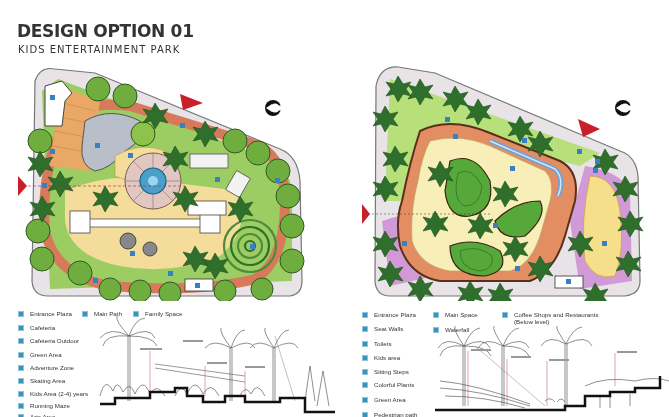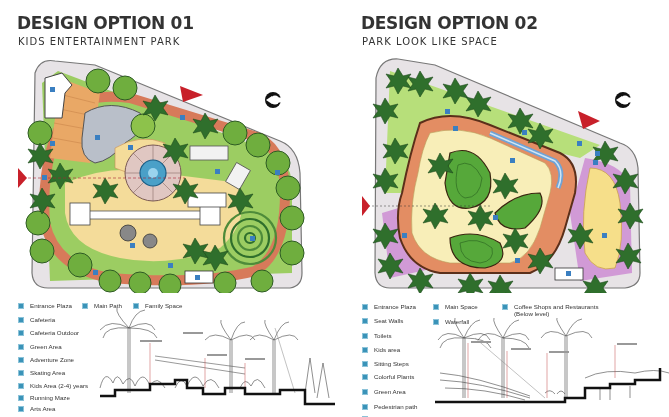--- a/index.html
+++ b/index.html
@@ -1,17 +1,17 @@
 <!DOCTYPE html>
 <html><head>
   <meta charset="utf-8">
   <style>
     * { box-sizing: border-box; margin: 0; padding: 0; }
     body { width: 669px; height: 417px; background: #ffffff; font-family: "Liberation Sans", sans-serif; position: relative; overflow: hidden; }
-    .panel { position: absolute; top: 8px; height: 345px; }
+    .panel { position: absolute; top: 16px; height: 345px; }
     .panel.left { left: 0; width: 335px; }
     .panel.right { left: 340px; width: 329px; }
     .title { position: absolute; font-family: "DejaVu Sans", sans-serif; font-weight: bold; color: #333; font-size: 17px; letter-spacing: -0.3px; }
     .subtitle { position: absolute; font-family: "DejaVu Sans", sans-serif; color: #333; font-size: 10px; letter-spacing: 1px; }
     .plan { position: absolute; }
     .legend-item { position: absolute; display: flex; align-items: flex-start; font-size: 6.2px; color: #333; line-height: 7px; }
     .legend-sq { width: 6px; height: 6px; background: #3a93b8; border: 1px solid #8cc3d9; margin-right: 6px; flex: 0 0 6px; margin-top: 0.5px; }
     .section { position: absolute; }
     .section-caption { position: absolute; font-size: 6.5px; color: #d2343a; white-space: nowrap; }
   </style>
@@ -223,22 +223,20 @@
         <rect x="112" y="46" width="20" height="2"></rect>
         <rect x="150" y="50" width="20" height="2"></rect>
     </g>
 
     <polyline points="5,88 20,88 20,82 55,82 55,76 80,76 80,72 92,72 92,80 108,80 108,86 130,86 130,80 150,80 150,86 185,86 185,82 210,82 210,96 240,96" fill="none" stroke="#111" stroke-width="2.5"></polyline>
   </svg>
   <div class="section-caption" style="left:98px; top:408px;">Design Section A-A ( Family Zone )</div>
 </div>
 
 <div class="panel right">
-  <div class="title" style="left:21px; top:5px;">DESIGN OPTION 02</div>
-  <div class="subtitle" style="left:22px; top:28px;">PARK LOOK LIKE SPACE</div>
 
   <svg class="plan" style="left:0; top:45px;" width="329" height="240" viewBox="0 0 329 240">
 
     <path d="M58,6 Q40,5 36,25 L35,220 Q36,235 50,235 L285,235 Q300,233 300,220 L298,115 Q296,95 280,90 L95,12 Z" fill="#e7e3e6" stroke="#777" stroke-width="1.2"></path>
 
     <path d="M50,18 L260,92 L240,105 L180,90 L130,65 L90,75 L78,140 L45,140 Z" fill="#b7df7a"></path>
     <path d="M245,105 Q280,110 290,130 L292,220 L240,228 L230,160 Z" fill="#d19ad6"></path>
     <path d="M42,160 L75,150 L95,215 L50,225 Z" fill="#d19ad6"></path>
 
     <path d="M80,70 Q110,55 150,72 L220,100 Q240,110 235,140 L225,175 Q215,210 190,220 L100,220 Q70,215 60,185 Q55,160 62,140 Q70,100 80,70 Z" fill="#e38d63" stroke="#5b2f1a" stroke-width="2"></path>

